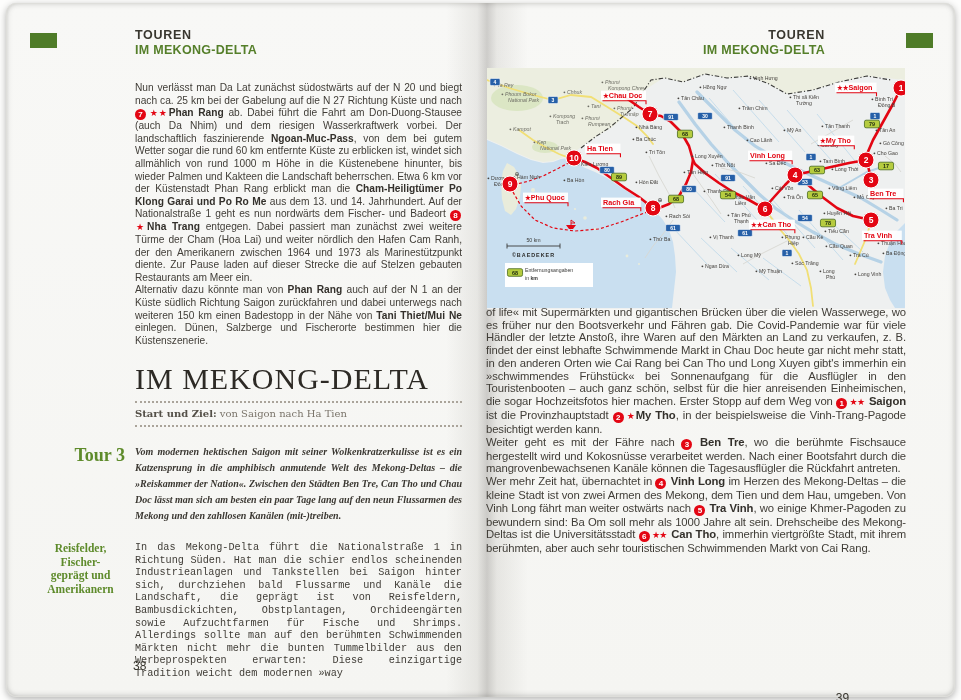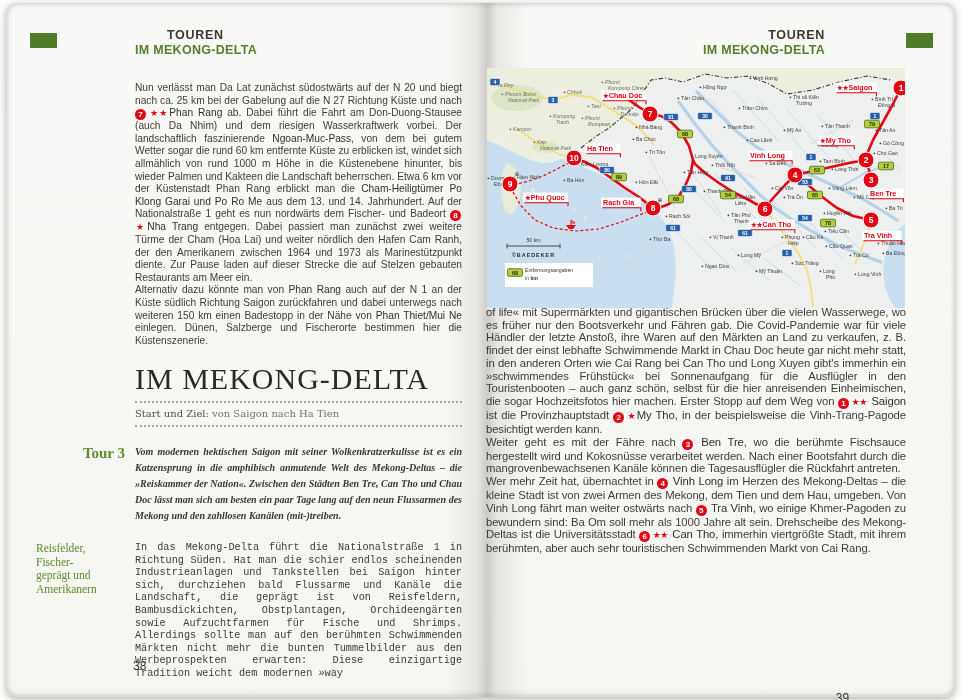--- a/index.html
+++ b/index.html
@@ -3,56 +3,56 @@
 <meta charset="utf-8">
 <style>
   html,body{margin:0;padding:0;}
   body{width:961px;height:700px;position:relative;background:#fdfdfc;font-family:"Liberation Sans",sans-serif;overflow:hidden;}
   .book{position:absolute;left:6px;top:3px;width:949px;height:694px;border-radius:10px;background:linear-gradient(#f8f8f6,#f5f5f2);
         box-shadow:0 2px 7px rgba(0,0,0,.30), inset 0 0 0 1px #dededa, inset 0 -4px 6px -3px rgba(0,0,0,.20), inset 0 4px 6px -3px rgba(0,0,0,.14), inset 4px 0 7px -4px rgba(0,0,0,.18), inset -4px 0 7px -4px rgba(0,0,0,.18);}
   .gutter{position:absolute;left:440px;top:0;width:82px;height:100%;pointer-events:none;
         background:linear-gradient(90deg, rgba(90,85,75,0) 0%, rgba(90,85,75,.10) 38%, rgba(55,50,45,.22) 50%, rgba(90,85,75,.10) 62%, rgba(90,85,75,0) 100%);}
   .abs{position:absolute;}
   .greenbar{background:#4f7c28;width:27px;height:15px;}
-  .kicker{font-size:12.5px;font-weight:bold;letter-spacing:.7px;color:#39372f;line-height:15px;margin-left:32px;}
+  .kicker{font-size:12.5px;font-weight:bold;letter-spacing:.7px;color:#39372f;line-height:15px;}
   .subhead{font-size:12.5px;letter-spacing:.3px;color:#557f2a;line-height:15px;font-weight:bold;}
   .bodycol{color:#403d37;text-align:justify;}
   .col-left{font-size:10.2px;line-height:12.6px;width:327px;}
   .col-right{font-size:11.3px;line-height:12.7px;width:420px;letter-spacing:-0.1px;}
   .para{margin:0;}
-  b.strong{font-weight:normal;color:#33302b;}
+  b.strong{font-weight:bold;color:#33302b;}
   .num-marker{display:inline-block;width:11px;height:11px;border-radius:50%;background:#e30613;color:#fff;font-size:8px;font-weight:bold;text-align:center;line-height:11px;vertical-align:-1px;margin:0 1px 0 0;}
   .stars{color:#e30613;font-size:9px;letter-spacing:-1px;margin:0 1px 0 1px;}
   .bigheading{font-family:"Liberation Serif",serif;font-size:30px;letter-spacing:1px;color:#2d2a25;}
   .tourinfo{border-top:2px dotted #aaa49a;border-bottom:2px dotted #aaa49a;padding:4px 0 5px 0;
             font-family:"DejaVu Serif",serif;font-size:10px;line-height:13px;color:#7a746a;}
   .tourinfo b{color:#545048;}
-  .tourlabel{font-family:"Liberation Serif",serif;font-weight:bold;font-size:15px;color:#5e8b2b;text-align:right;}
-  .marginnote{font-family:"Liberation Serif",serif;font-weight:normal;font-size:11.5px;line-height:13.5px;color:#5e8b2b;text-align:left;}
+  .tourlabel{font-family:"Liberation Serif",serif;font-weight:bold;font-size:18px;color:#5e8b2b;text-align:right;}
+  .marginnote{font-family:"Liberation Serif",serif;font-weight:bold;font-size:11.5px;line-height:13.5px;color:#5e8b2b;text-align:center;}
   .intro{font-family:"Liberation Serif",serif;font-style:italic;font-weight:bold;font-size:10px;line-height:16px;color:#3a3731;text-align:justify;}
   .pagenum{font-size:12px;color:#39372f;}
   .map-wrap{overflow:hidden;}
   .map-wrap svg{display:block;}
 </style>
 </head>
 <body>
 
 <div class="book">
   <div class="gutter"></div>
 </div>
 
 <div class="abs greenbar" style="left:30px;top:33px;"></div>
 <div class="abs" style="left:135px;top:28px;">
   <div class="kicker">TOUREN</div>
   <div class="subhead">IM MEKONG-DELTA</div>
 </div>
 
 <div class="abs bodycol col-left" style="left:135px;top:82px;" id="left-col-top">
     <div class="para">Nun verlässt man Da Lat zunächst südostwärts auf der N 20 und biegt nach ca. 25 km bei der Gabelung auf die N 27 Richtung Küste und nach <span class="num-marker">7</span><span class="stars">★★</span><b class="strong">Phan Rang</b> ab. Dabei führt die Fahrt am Don-Duong-Stausee (auch Da Nhim) und dem riesigen Wasserkraftwerk vorbei. Der landschaftlich faszinierende <b class="strong">Ngoan-Muc-Pass</b>, von dem bei gutem Wetter sogar die rund 60 km entfernte Küste zu erblicken ist, windet sich allmählich von rund 1000 m Höhe in die Küstenebene hinunter, bis wieder Palmen und Kakteen die Landschaft beherrschen. Etwa 6 km vor der Küstenstadt Phan Rang erblickt man die <b class="strong">Cham-Heiligtümer Po Klong Garai und Po Ro Me</b> aus dem 13. und 14. Jahrhundert. Auf der Nationalstraße 1 geht es nun nordwärts dem Fischer- und Badeort <span class="num-marker">8</span><span class="stars">★</span><b class="strong">Nha Trang</b> entgegen. Dabei passiert man zunächst zwei weitere Türme der Cham (Hoa Lai) und weiter nördlich den Hafen Cam Ranh, der den Amerikanern zwischen 1964 und 1973 als Marinestützpunkt diente. Zur Pause laden auf dieser Strecke die auf Stelzen gebauten Restaurants am Meer ein.</div>
-    <div class="para">Alternativ dazu könnte man von <b class="strong">Phan Rang</b> auch auf der N 1 an der Küste südlich Richtung Saigon zurückfahren und dabei unterwegs nach weiteren 150 km einen Badestopp in der Nähe von <b class="strong">Phan Thiet/Mui Ne</b> einlegen. Dünen, Salzberge und Fischerorte bestimmen hier die Küstenszenerie.</div>
+    <div class="para">Alternativ dazu könnte man von <b class="strong">Phan Rang</b> auch auf der N 1 an der Küste südlich Richtung Saigon zurückfahren und dabei unterwegs nach weiteren 150 km einen Badestopp in der Nähe von <b class="strong">Tani Thiet/Mui Ne</b> einlegen. Dünen, Salzberge und Fischerorte bestimmen hier die Küstenszenerie.</div>
   </div>
 
 <div class="abs bigheading" style="left:135px;top:362px;">IM MEKONG-DELTA</div>
 
 <div class="abs tourinfo" style="left:135px;top:401px;width:327px;" id="tour-info">
     <div class="para"><b class="strong">Start und Ziel:</b> von Saigon nach Ha Tien</div>
   </div>
 
 <div class="abs tourlabel" style="left:40px;top:445px;width:85px;">Tour 3</div>
 

